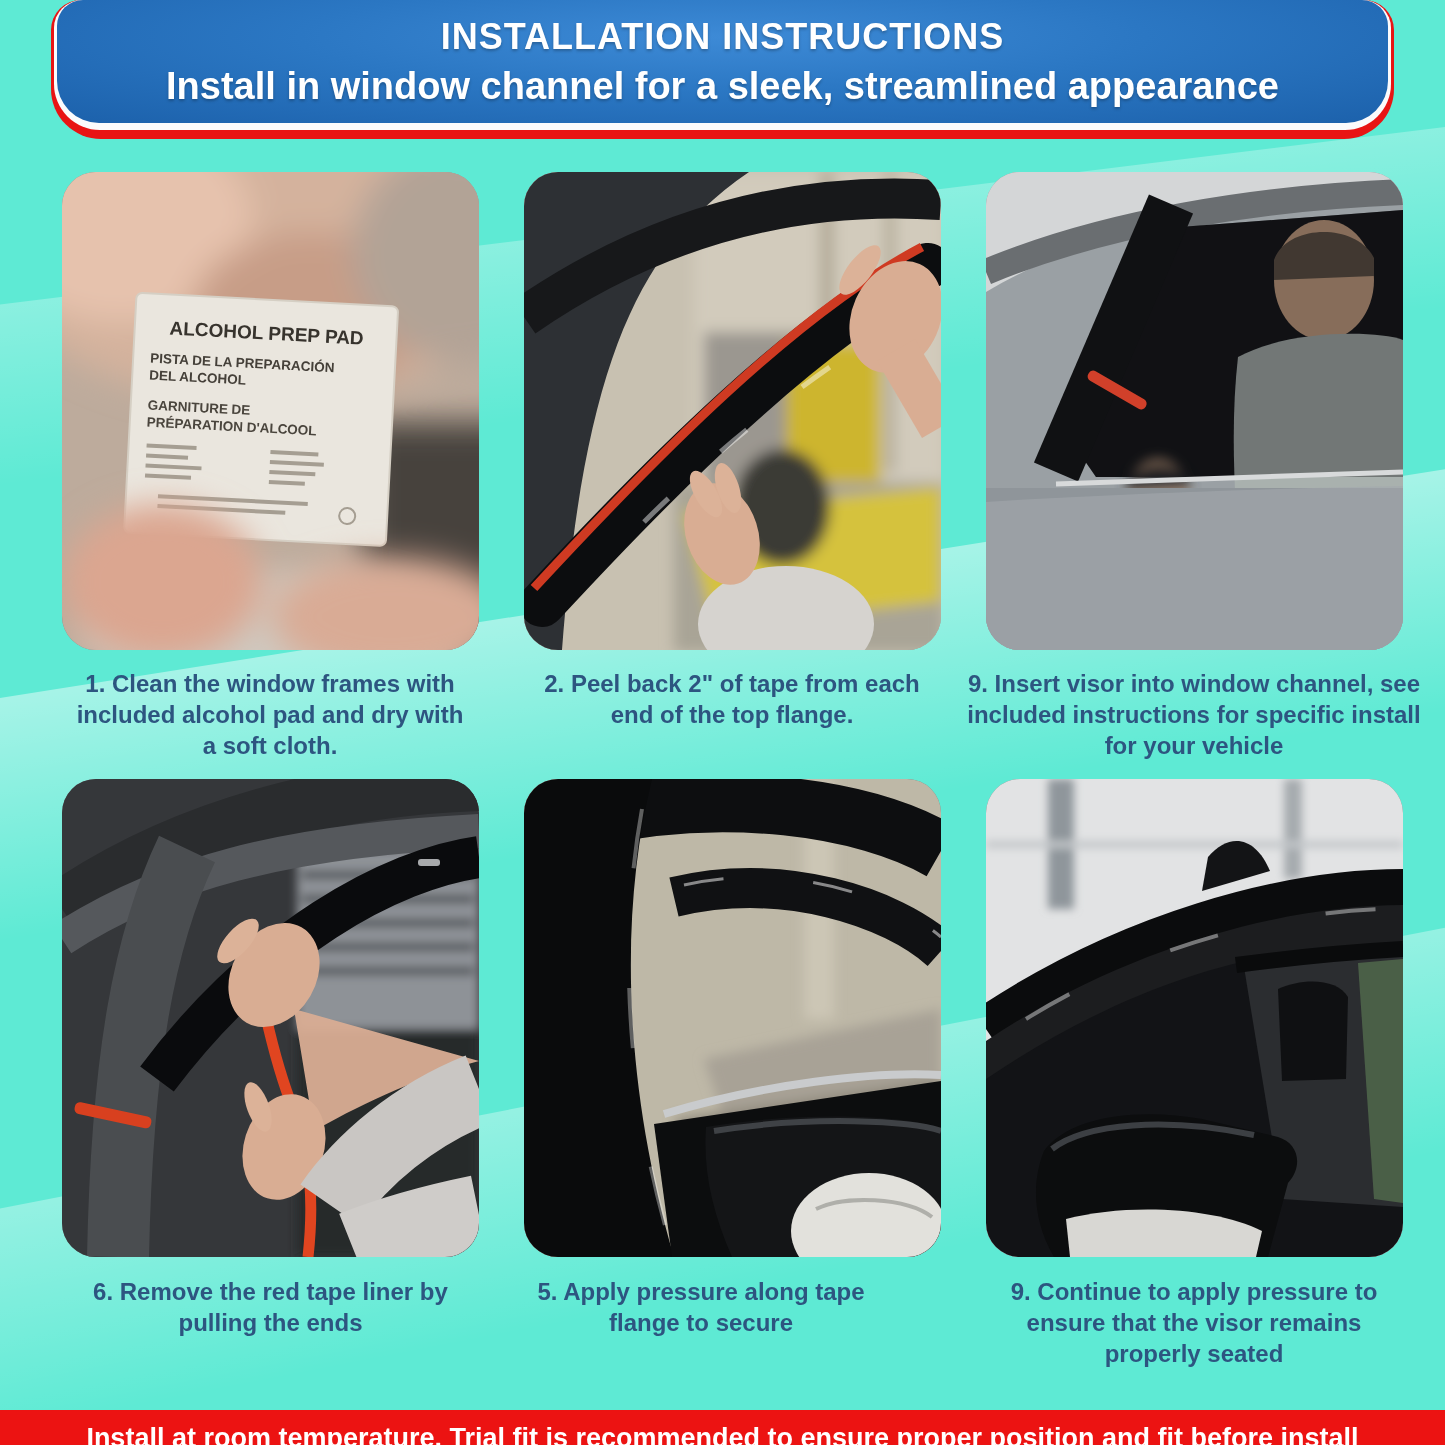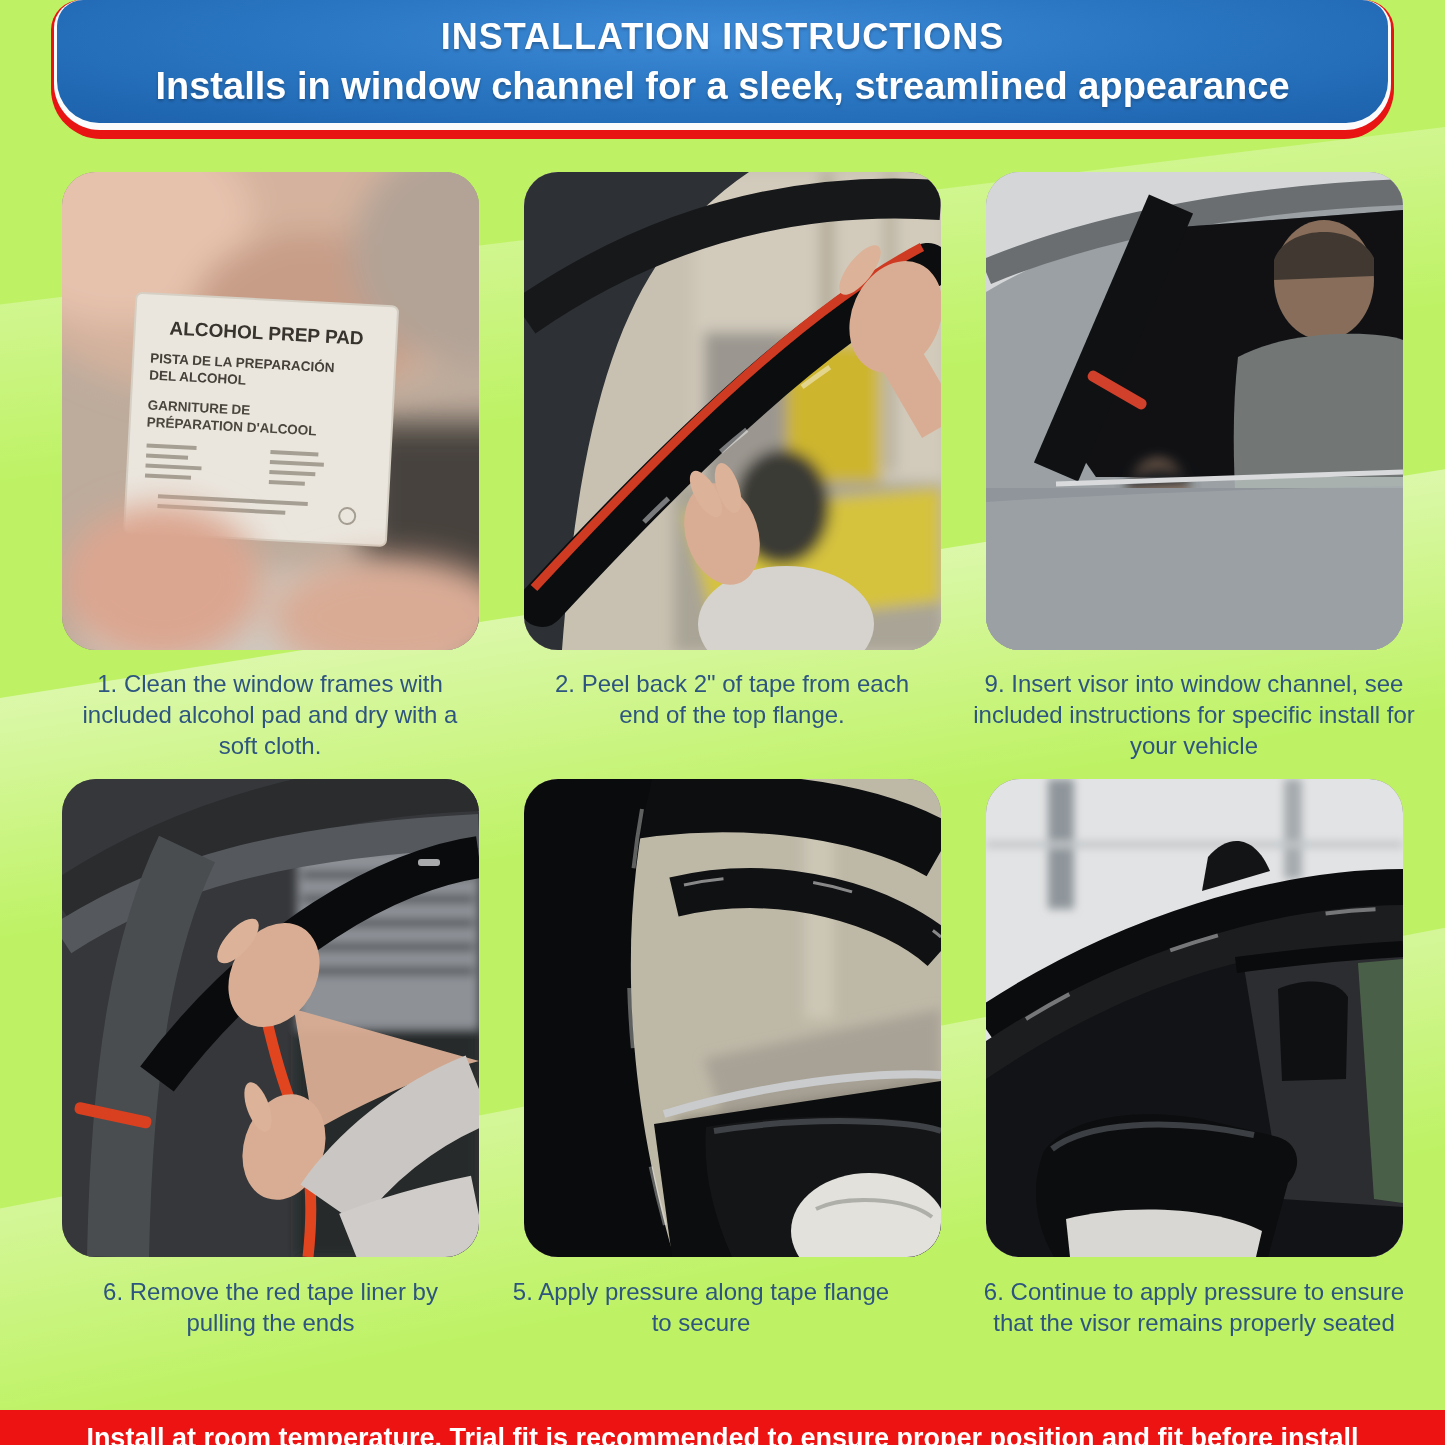--- a/index.html
+++ b/index.html
@@ -2,21 +2,21 @@
 <html><head>
 <meta charset="utf-8">
 <style>
   html,body{margin:0;padding:0;}
   body{
     width:1445px;height:1445px;
     background:#edeff2;
     font-family:"Liberation Sans", sans-serif;
     overflow:hidden;
   }
-  .page{position:relative;width:1445px;height:1445px;background:#bef264;overflow:hidden;}
+  .page{position:relative;width:1445px;height:1445px;background:#5eead4;overflow:hidden;}
 
   
   .wave{position:absolute;pointer-events:none;}
   .wave1{left:-220px;top:580px;width:1950px;height:240px;transform:rotate(-9deg);
     background:linear-gradient(180deg,rgba(255,255,255,0.9),rgba(255,255,255,0));opacity:.5;}
   .wave2{left:-200px;top:1060px;width:1950px;height:220px;transform:rotate(-11deg);
     background:linear-gradient(180deg,rgba(255,255,255,0.85),rgba(255,255,255,0));opacity:.4;}
   .wave3{left:-200px;top:210px;width:1950px;height:180px;transform:rotate(-7deg);
     background:linear-gradient(180deg,rgba(255,255,255,0.8),rgba(255,255,255,0));opacity:.35;}
 
@@ -39,21 +39,21 @@
     margin:0;background:#777;}
   .photo svg{display:block;width:100%;height:100%;}
   .p1{left:62px;top:172px;}
   .p2{left:524px;top:172px;}
   .p3{left:986px;top:172px;}
   .p4{left:62px;top:779px;}
   .p5{left:524px;top:779px;}
   .p6{left:986px;top:779px;}
 
   
-  .caption{position:absolute;text-align:center;color:#2d5580;font-weight:normal;
+  .caption{position:absolute;text-align:center;color:#2d5580;font-weight:bold;
     font-size:24px;line-height:1.3;}
   .c1{left:74px;top:668px;width:392px;}
   .c2{left:537px;top:668px;width:390px;}
   .c3{left:950px;top:668px;width:488px;}
   .c4{left:83px;top:1276px;width:375px;}
   .c5{left:501px;top:1276px;width:400px;}
   .c6{left:979px;top:1276px;width:430px;}
 
   
   .footer{position:absolute;left:0;top:1389px;width:1445px;height:56px;background:#ec1312;
@@ -66,21 +66,21 @@
 <div class="page">
 
   <div class="wave wave3"></div>
   <div class="wave wave1"></div>
   <div class="wave wave2"></div>
 
   <div class="banner-red"></div>
   <div class="banner-white"></div>
   <header class="banner">
     <div class="banner-title">INSTALLATION INSTRUCTIONS</div>
-    <div class="banner-subtitle">Installs in window channel for a sleek, streamlined appearance</div>
+    <div class="banner-subtitle">Install in window channel for a sleek, streamlined appearance</div>
   </header>
 
   <figure class="photo p1">
     <svg viewBox="0 0 417 478" preserveAspectRatio="none">
       <defs>
           <filter id="p1b" x="-30%" y="-30%" width="160%" height="160%">
             <feGaussianBlur stdDeviation="16"></feGaussianBlur>
           </filter>
         </defs>
       <rect width="417" height="478" fill="#bdab9c"></rect>
@@ -290,19 +290,19 @@
         <path d="M80,440 C140,424 230,428 276,452 L270,478 L84,478 Z" fill="#d8d7d3"></path>
       </g>
     </svg>
   </figure>
 
   <div class="caption c1">1. Clean the window frames with included alcohol pad and dry with a soft cloth.</div>
   <div class="caption c2">2. Peel back 2" of tape from each end of the top flange.</div>
   <div class="caption c3">9. Insert visor into window channel, see included instructions for specific install for your vehicle</div>
   <div class="caption c4">6. Remove the red tape liner by pulling the ends</div>
   <div class="caption c5">5. Apply pressure along tape flange to secure</div>
-  <div class="caption c6">6. Continue to apply pressure to ensure that the visor remains properly seated</div>
+  <div class="caption c6">9. Continue to apply pressure to ensure that the visor remains properly seated</div>
 
   <footer class="footer">
     <div class="footer-text">Install at room temperature. Trial fit is recommended to ensure proper position and fit before install</div>
   </footer>
 
 </div>
 
 </body></html>

